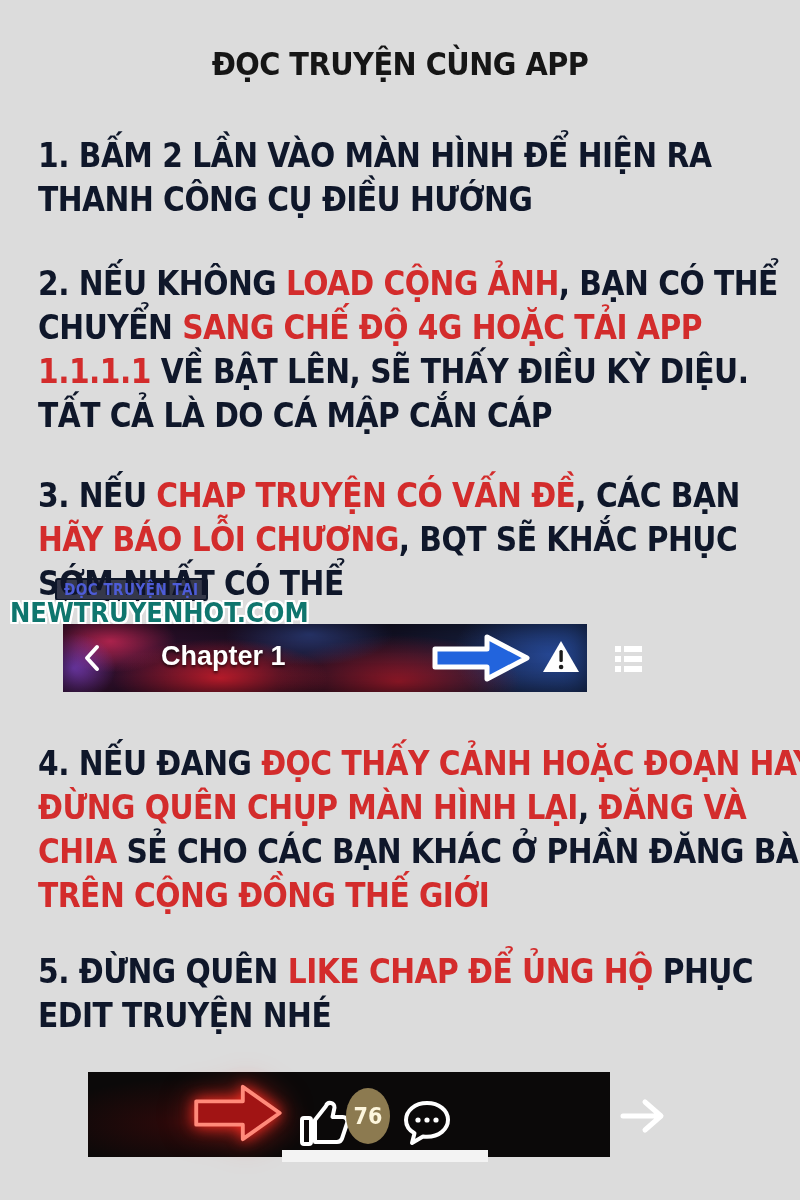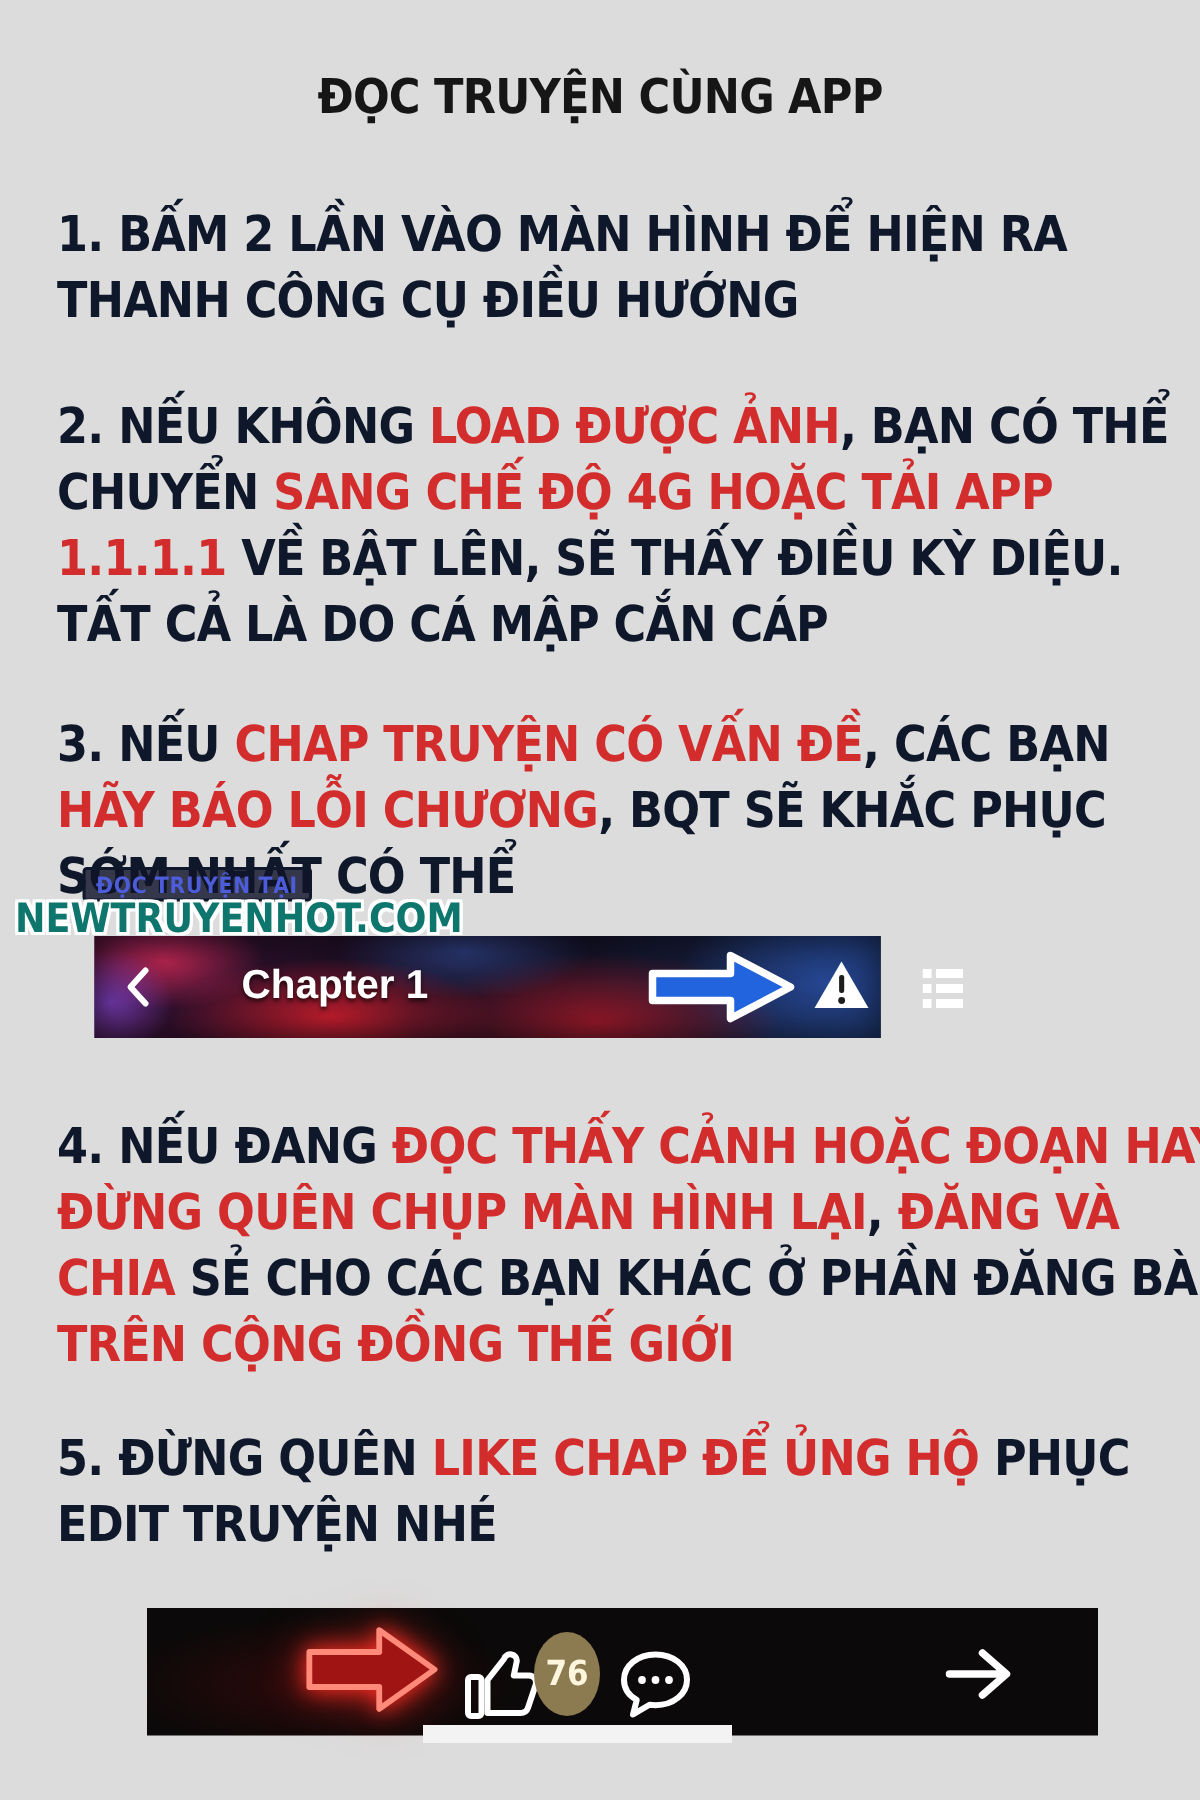--- a/index.html
+++ b/index.html
@@ -46,21 +46,21 @@
     box-shadow:inset 0 0 25px rgba(0,0,0,.55);
   }
   #chapter-bar .abs{position:absolute;}
   #chapter-title{
     left:98px;top:17px;font-size:27px;color:#ffffff;letter-spacing:0;
     font-family:"Liberation Sans",sans-serif;font-weight:700;
     text-shadow:0 2px 3px rgba(0,0,0,.65);
   }
   
   #bottom-bar{
-    position:absolute;left:98px;top:1072px;width:634px;height:85px;z-index:5;
+    position:absolute;left:88px;top:1072px;width:522px;height:85px;z-index:5;
     background:#0b0909;
     background-image:radial-gradient(ellipse 180px 60px at 18% 60%, rgba(110,10,12,.35), transparent 75%);
   }
   #bottom-bar .abs{position:absolute;}
   #like-badge{
     left:258px;top:16px;width:44px;height:56px;border-radius:50%;
     background:#8c7a50;display:flex;align-items:center;justify-content:center;
     color:#fdf6dd;font-size:23px;letter-spacing:0;
   }
   #red-pointer{filter:drop-shadow(0 0 7px rgba(255,45,35,.95)) drop-shadow(0 0 14px rgba(255,45,35,.55));}
@@ -75,21 +75,21 @@
 <div id="page">
 
   <div id="title">ĐỌC TRUYỆN CÙNG APP</div>
 
   <div class="para" style="top:134px">
     <div class="line"><span class="s-black">1. BẤM 2 LẦN VÀO MÀN HÌNH ĐỂ HIỆN RA</span></div>
     <div class="line"><span class="s-black">THANH CÔNG CỤ ĐIỀU HƯỚNG</span></div>
   </div>
 
   <div class="para" style="top:262px">
-    <div class="line"><span class="s-black">2. NẾU KHÔNG </span><span class="s-red">LOAD ĐƯỢC ẢNH</span><span class="s-black">, BẠN CÓ THỂ</span></div>
+    <div class="line"><span class="s-black">2. NẾU KHÔNG </span><span class="s-red">LOAD CỘNG ẢNH</span><span class="s-black">, BẠN CÓ THỂ</span></div>
     <div class="line"><span class="s-black">CHUYỂN </span><span class="s-red">SANG CHẾ ĐỘ 4G HOẶC TẢI APP</span></div>
     <div class="line"><span class="s-red">1.1.1.1 </span><span class="s-black">VỀ BẬT LÊN, SẼ THẤY ĐIỀU KỲ DIỆU.</span></div>
     <div class="line"><span class="s-black">TẤT CẢ LÀ DO CÁ MẬP CẮN CÁP</span></div>
   </div>
 
   <div class="para" style="top:474px">
     <div class="line"><span class="s-black">3. NẾU </span><span class="s-red">CHAP TRUYỆN CÓ VẤN ĐỀ</span><span class="s-black">, CÁC BẠN</span></div>
     <div class="line"><span class="s-red">HÃY BÁO LỖI CHƯƠNG</span><span class="s-black">, BQT SẼ KHẮC PHỤC</span></div>
     <div class="line"><span class="s-black">SỚM NHẤT CÓ THỂ</span></div>
   </div>

